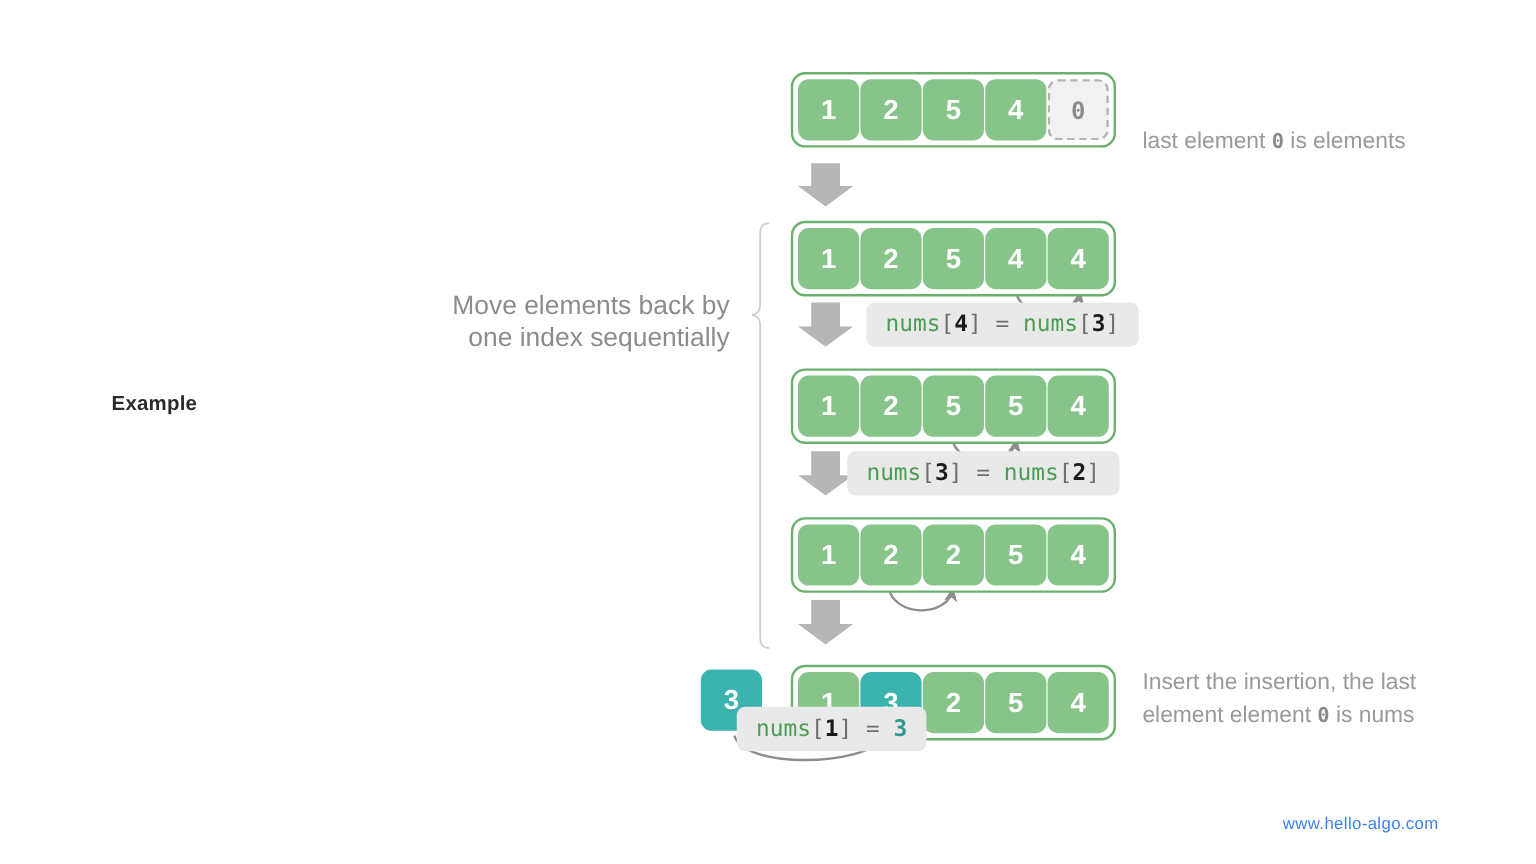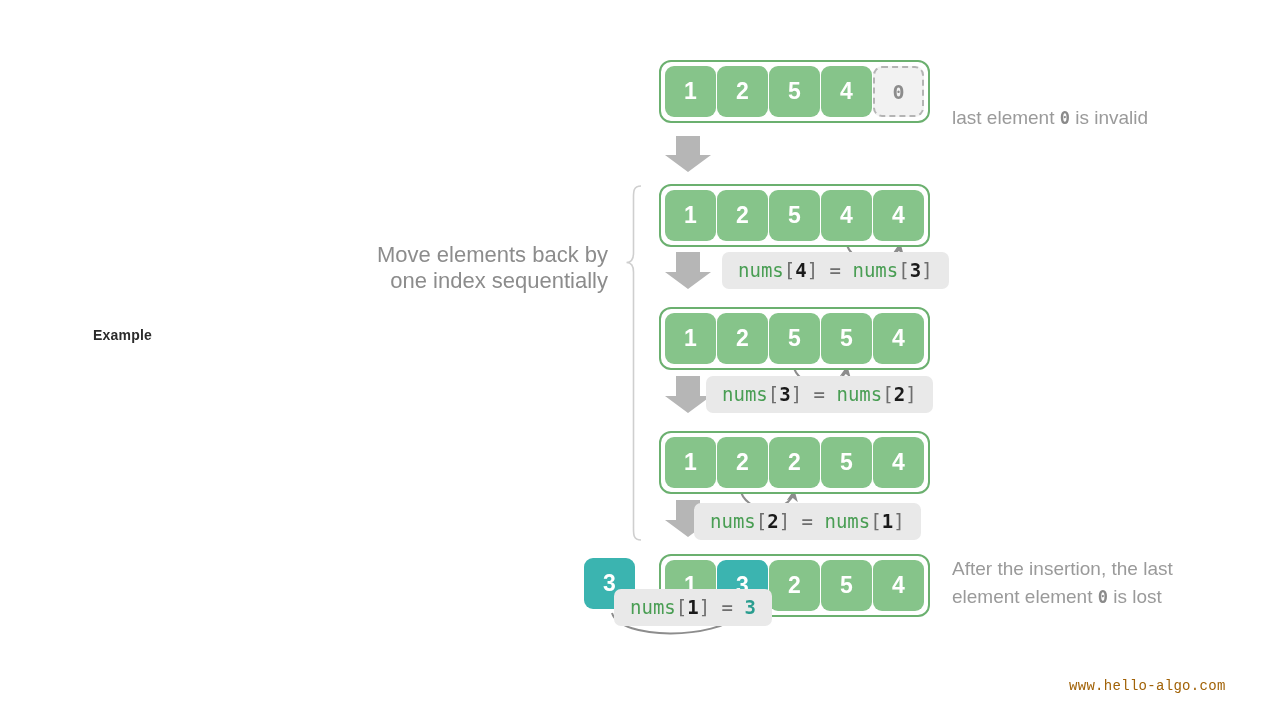--- a/index.html
+++ b/index.html
@@ -7,21 +7,21 @@
     width: 1280px; height: 720px;
     background: #ffffff;
     font-family: "Liberation Sans", sans-serif;
     overflow: hidden;
   }
   #stage { position: relative; width: 1280px; height: 720px; }
 
   
   .example-title {
     position: absolute; left: 93px; top: 327px;
-    font-size: 14px; font-weight: bold; color: #2b2b2b;
+    font-size: 17px; font-weight: bold; color: #2b2b2b;
     letter-spacing: .2px;
   }
   .example-sub {
     position: absolute; left: 93px; top: 368px;
     font-size: 19px; color: #3a3a3a; white-space: nowrap;
   }
   .example-sub .teal { color: #2a9d8f; font-weight: bold; }
   .example-sub .dark { color: #1f1f1f; font-weight: bold; }
 
   .move-note {
@@ -101,22 +101,22 @@
   
   #overlay {
     position: absolute; left: 0; top: 0;
     width: 1280px; height: 720px;
     pointer-events: none;
   }
 
   
   .watermark {
     position: absolute; left: 1069px; top: 678px;
-    font-family: Liberation Mono, monospace;
-    font-size: 14px; color: #a16207; letter-spacing: .3px;
+    font-family: Liberation Sans, sans-serif;
+    font-size: 14px; color: #3b82f6; letter-spacing: .3px;
   }
 </style>
 </head>
 <body>
 
 <div id="stage">
 
   <svg id="overlay" viewBox="0 0 1280 720">
     <defs>
       <marker id="ah" markerWidth="7" markerHeight="7" refX="5.2" refY="3.2" orient="auto" markerUnits="strokeWidth">
@@ -159,26 +159,26 @@
   </svg>
 
   <div class="example-title">Example</div>
 
 
   <div class="move-note">Move elements back by one index sequentially</div>
 
   <div class="side-note" id="note-top">
     <br>
     <br>
-    <span>last element </span><span class="mono0">0</span><span> is invalid</span>
+    <span>last element </span><span class="mono0">0</span><span> is elements</span>
   </div>
 
   <div class="side-note" id="note-bottom">
-    <span>After the insertion, the last</span><br>
-    <span>element element </span><span class="mono0">0</span><span> is lost</span>
+    <span>Insert the insertion, the last</span><br>
+    <span>element element </span><span class="mono0">0</span><span> is nums</span>
   </div>
 
   <div class="array" id="array-0" style="left:659px; top:60px;">
       <div class="cell">1</div>
       <div class="cell">2</div>
       <div class="cell">5</div>
       <div class="cell">4</div>
       <div class="cell invalid">0</div>
     </div>
 
@@ -217,22 +217,19 @@
   <div class="lone-box" style="left:584px; top:558px;">3</div>
 
   <div class="code-chip" style="left:722px; top:252px;">
     <span class="fn">nums</span><span class="brk">[</span><span class="num">4</span><span class="brk">]</span>&nbsp;<span class="eq">=</span>&nbsp;<span class="fn">nums</span><span class="brk">[</span><span class="num">3</span><span class="brk">]</span>
   </div>
 
   <div class="code-chip" style="left:706px; top:376px;">
     <span class="fn">nums</span><span class="brk">[</span><span class="num">3</span><span class="brk">]</span>&nbsp;<span class="eq">=</span>&nbsp;<span class="fn">nums</span><span class="brk">[</span><span class="num">2</span><span class="brk">]</span>
   </div>
 
-  <div class="code-chip" style="left:694px; top:503px;">
-    <span class="fn">nums</span><span class="brk">[</span><span class="num">2</span><span class="brk">]</span>&nbsp;<span class="eq">=</span>&nbsp;<span class="fn">nums</span><span class="brk">[</span><span class="num">1</span><span class="brk">]</span>
-  </div>
 
   <div class="code-chip" style="left:614px; top:589px;">
     <span class="fn">nums</span><span class="brk">[</span><span class="num">1</span><span class="brk">]</span>&nbsp;<span class="eq">=</span>&nbsp;<span class="tealnum">3</span>
   </div>
 
   <div class="watermark">www.hello-algo.com</div>
 </div>
 
 </body></html>

